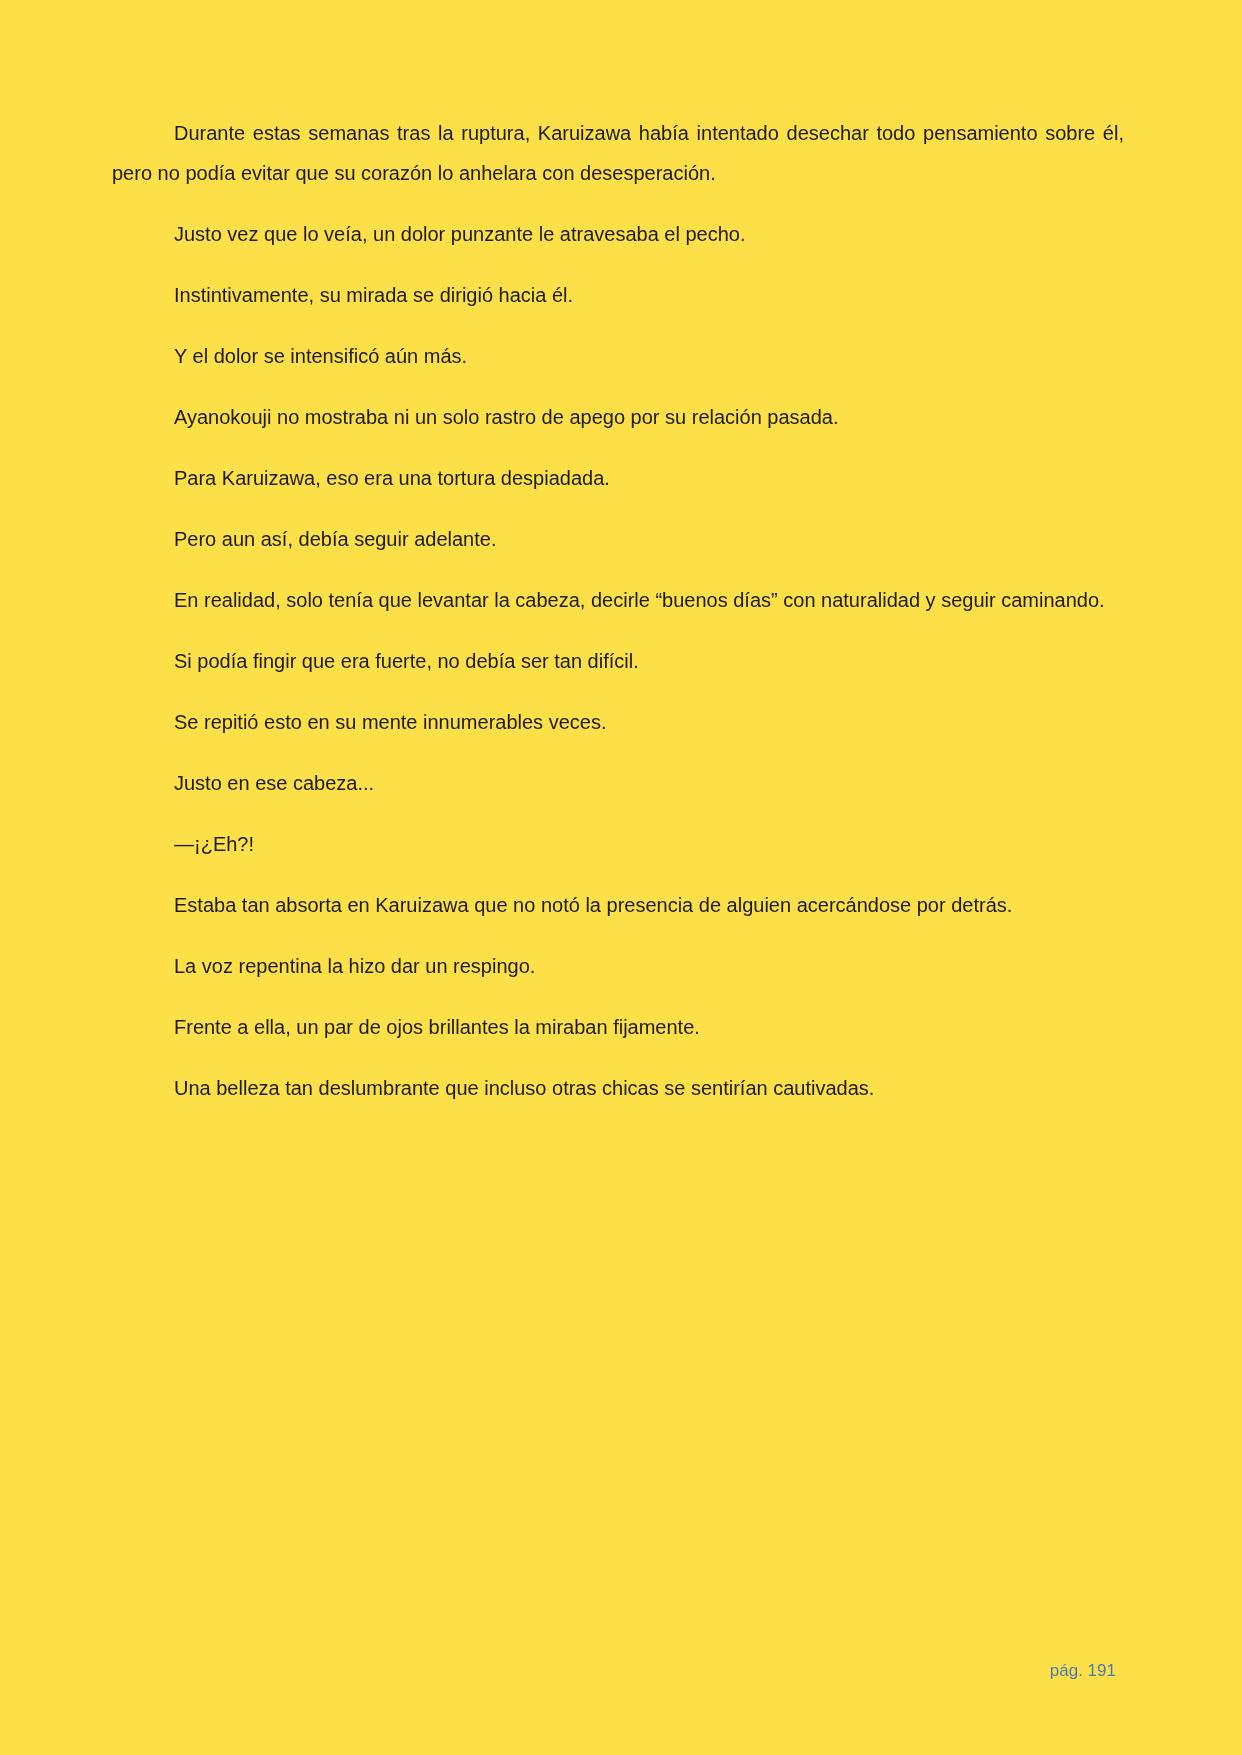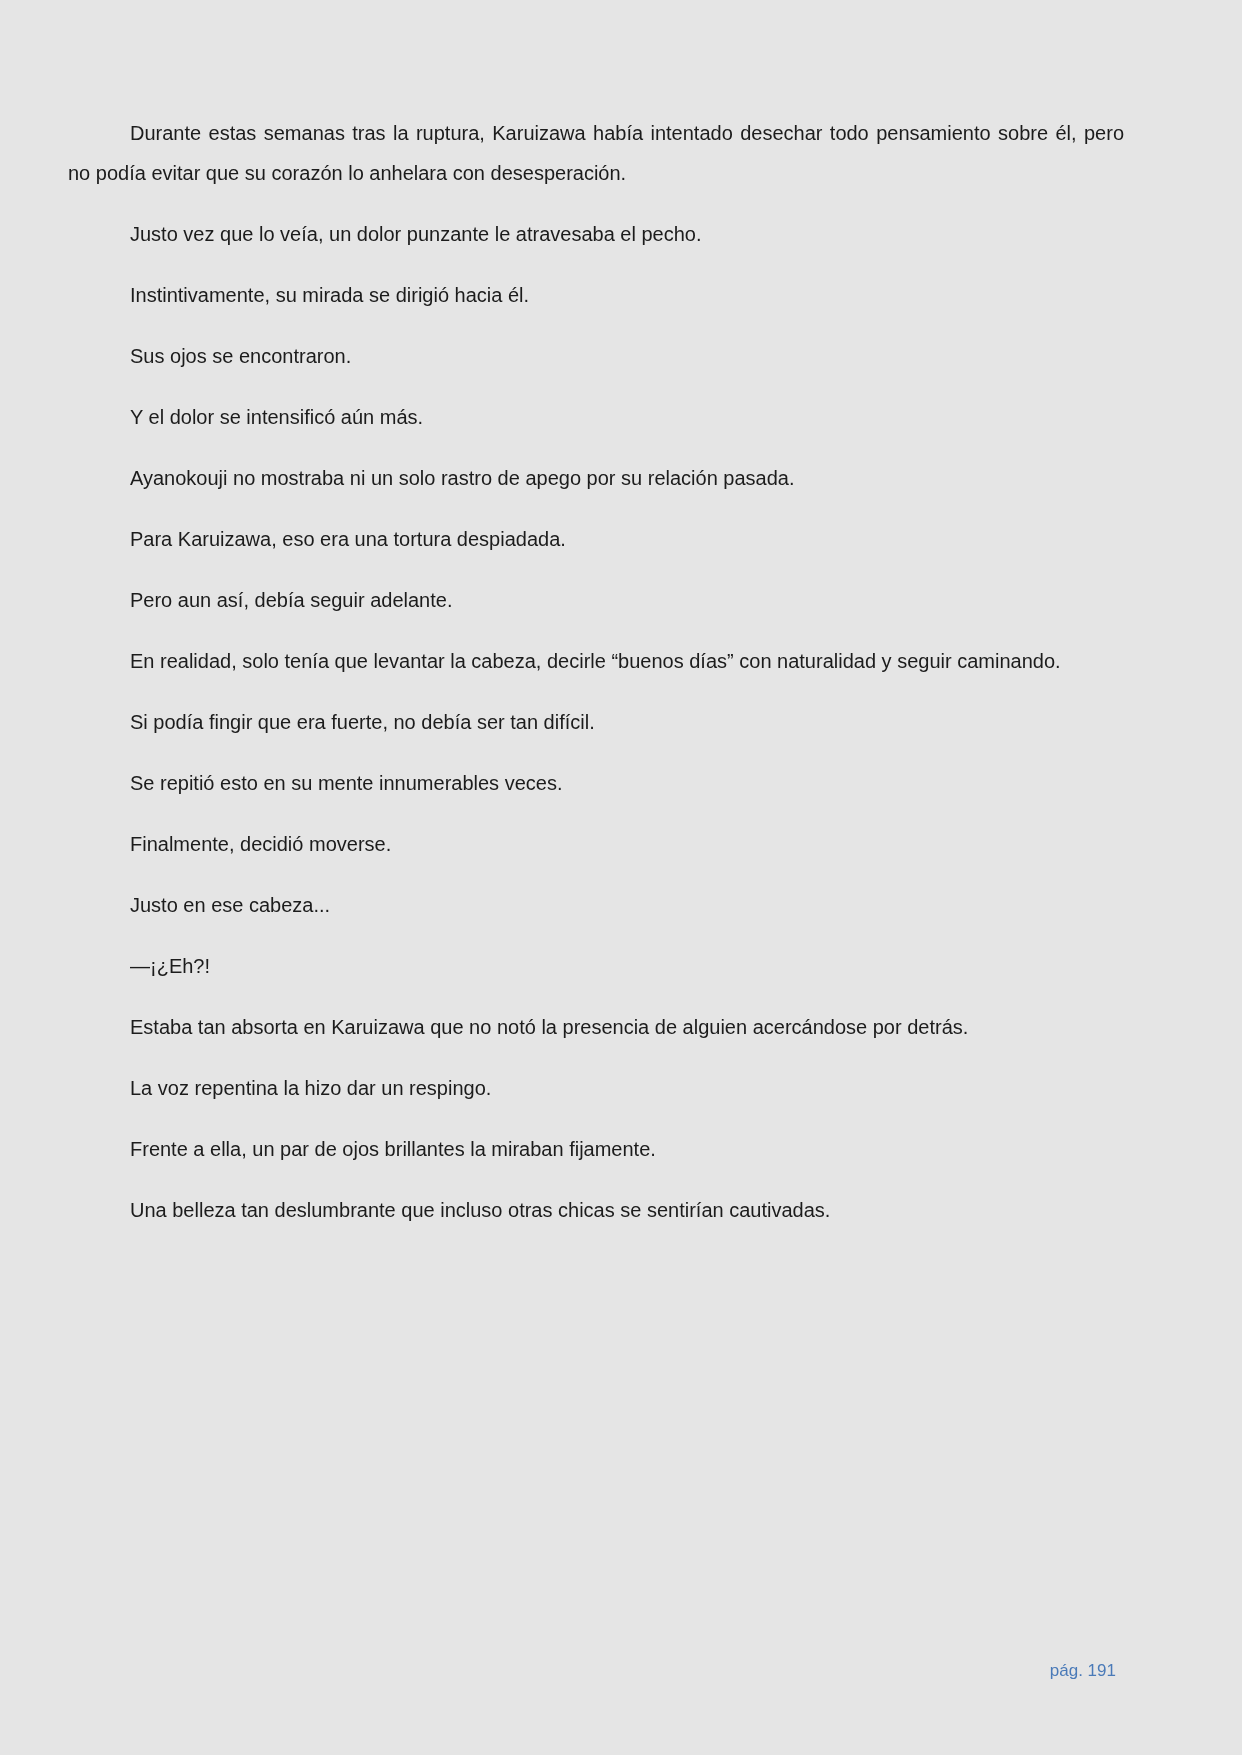--- a/index.html
+++ b/index.html
@@ -4,23 +4,23 @@
 <style>
   html, body {
     margin: 0;
     padding: 0;
     background: #ffffff;
   }
   .page {
     position: relative;
     width: 1242px;
     height: 1755px;
-    background: #e5e5e5;
+    background: #fde047;
     box-sizing: border-box;
-    padding: 113px 118px 0 68px;
+    padding: 113px 118px 0 112px;
     font-family: "Liberation Sans", sans-serif;
     font-size: 20px;
     line-height: 40px;
     color: #1c1c1c;
     overflow: hidden;
   }
   .page p {
     margin: 0 0 21px 0;
     text-indent: 62px;
     text-align: justify;
@@ -37,29 +37,27 @@
     margin-left: 14px;
   }
 </style>
 </head>
 <body>
 
 <main class="page">
   <p>Durante estas semanas tras la ruptura, Karuizawa había intentado desechar todo pensamiento sobre él, pero no podía evitar que su corazón lo anhelara con desesperación.</p>
   <p>Justo vez que lo veía, un dolor punzante le atravesaba el pecho.</p>
   <p>Instintivamente, su mirada se dirigió hacia él.</p>
-  <p>Sus ojos se encontraron.</p>
   <p>Y el dolor se intensificó aún más.</p>
   <p>Ayanokouji no mostraba ni un solo rastro de apego por su relación pasada.</p>
   <p>Para Karuizawa, eso era una tortura despiadada.</p>
   <p>Pero aun así, debía seguir adelante.</p>
   <p>En realidad, solo tenía que levantar la cabeza, decirle “buenos días” con naturalidad y seguir caminando.</p>
   <p>Si podía fingir que era fuerte, no debía ser tan difícil.</p>
   <p>Se repitió esto en su mente innumerables veces.</p>
-  <p>Finalmente, decidió moverse.</p>
   <p>Justo en ese cabeza...</p>
   <p>—¡¿Eh?!</p>
   <p>Estaba tan absorta en Karuizawa que no notó la presencia de alguien acercándose por detrás.</p>
   <p>La voz repentina la hizo dar un respingo.</p>
   <p>Frente a ella, un par de ojos brillantes la miraban fijamente.</p>
   <p>Una belleza tan deslumbrante que incluso otras chicas se sentirían cautivadas.</p>
 
   <div class="page-footer">pág. 191</div>
 </main>
 

